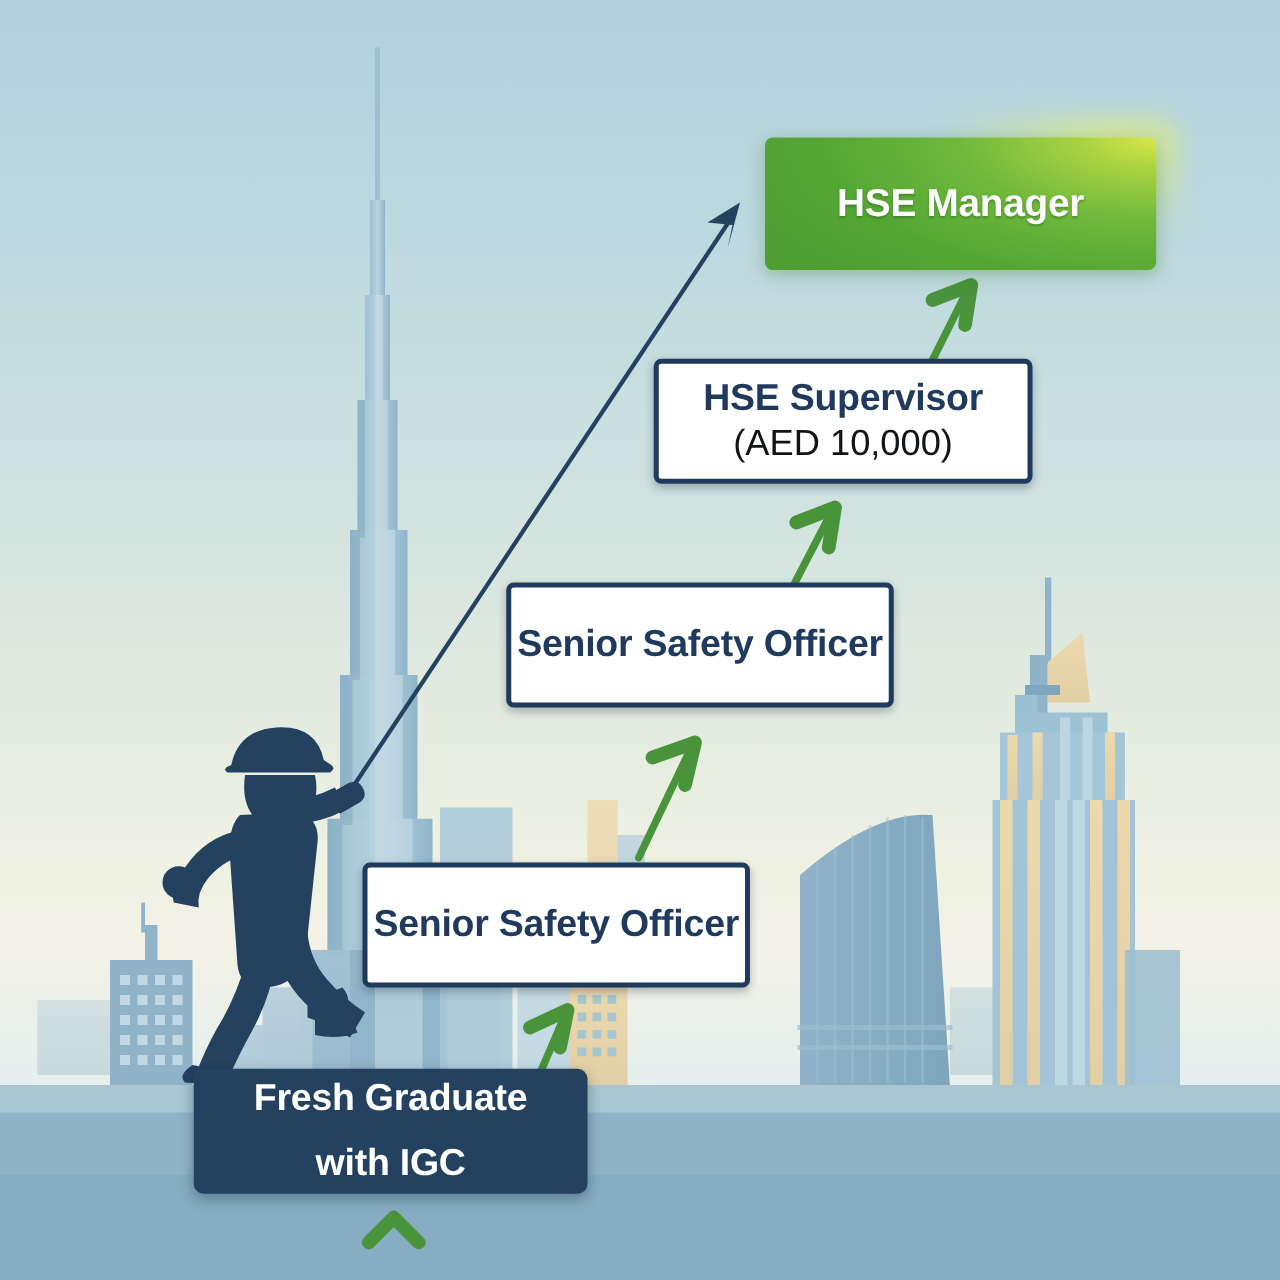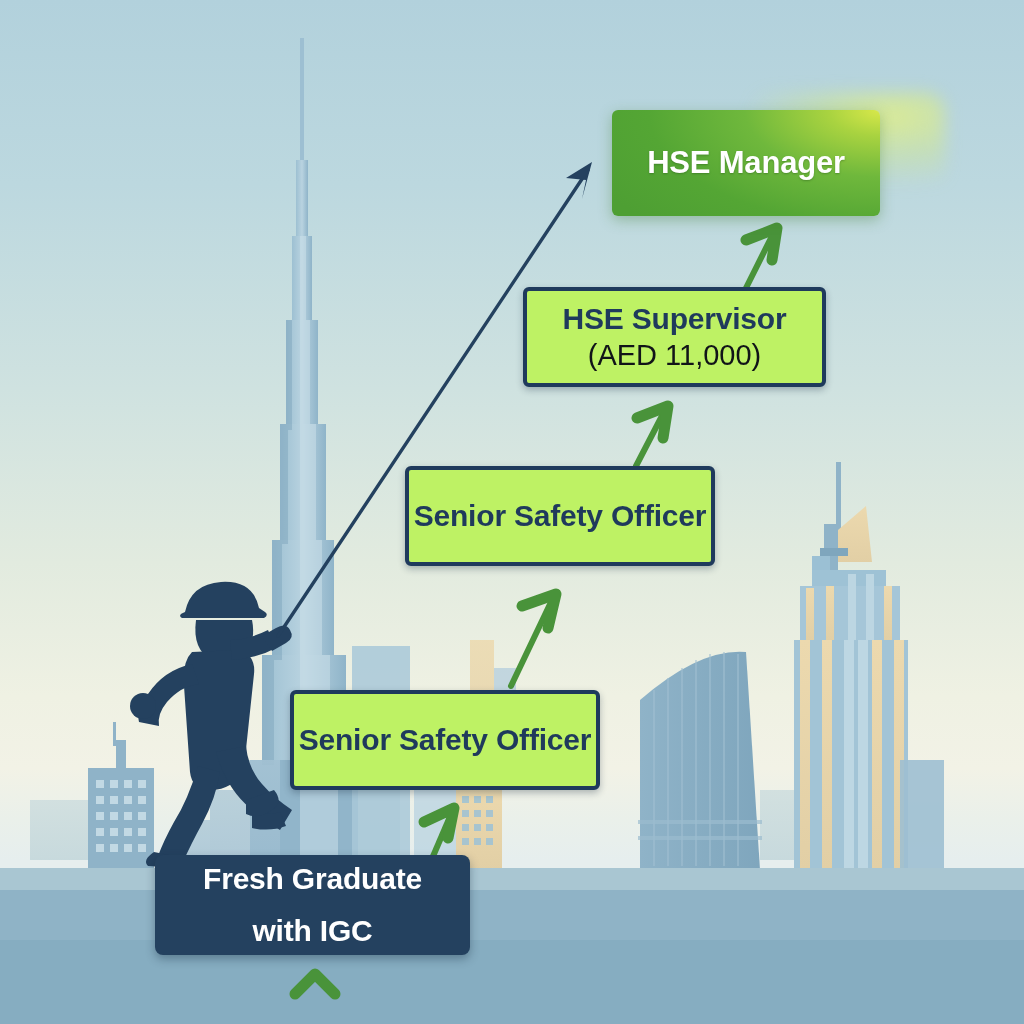--- a/index.html
+++ b/index.html
@@ -38,21 +38,21 @@
     font-weight:bold;
     letter-spacing:-.2px;
     line-height:1.08;
   }
   .card .amount{
     line-height:1.12;
   }
 
   
   .card.white{
-    background:#bef264;
+    background:#ffffff;
     border:4px solid #1f3a5c;
     box-shadow:0 3px 7px rgba(20,40,60,.30);
   }
   .card.white .title{color:#1f3a5c;font-size:30px;}
   .card.white .amount{color:#111418;font-size:29px;margin-top:4px;}
 
   
   .card.green{
     border:none;
     background:
@@ -314,27 +314,27 @@
         <polyline points="746,240 777,228 772,260" stroke-width="11"></polyline>
       </g>
       <g>
         <polyline points="295,994 315,974 335,994" stroke-width="11"></polyline>
       </g>
     </g>
   </svg>
 
   <div class="glow"></div>
 
-  <div class="card green" style="left:612px;top:110px;width:268px;height:106px;">
+  <div class="card green" style="left:612px;top:110px;width:313px;height:106px;">
     <div class="title">HSE Manager</div>
   </div>
 
   <div class="card white" style="left:523px;top:287px;width:303px;height:100px;">
     <div class="title">HSE Supervisor</div>
-    <div class="amount">(AED 11,000)</div>
+    <div class="amount">(AED 10,000)</div>
   </div>
 
   <div class="card white" style="left:405px;top:466px;width:310px;height:100px;">
     <div class="title">Senior Safety Officer</div>
   </div>
 
   <div class="card white" style="left:290px;top:690px;width:310px;height:100px;">
     <div class="title">Senior Safety Officer</div>
   </div>
 

